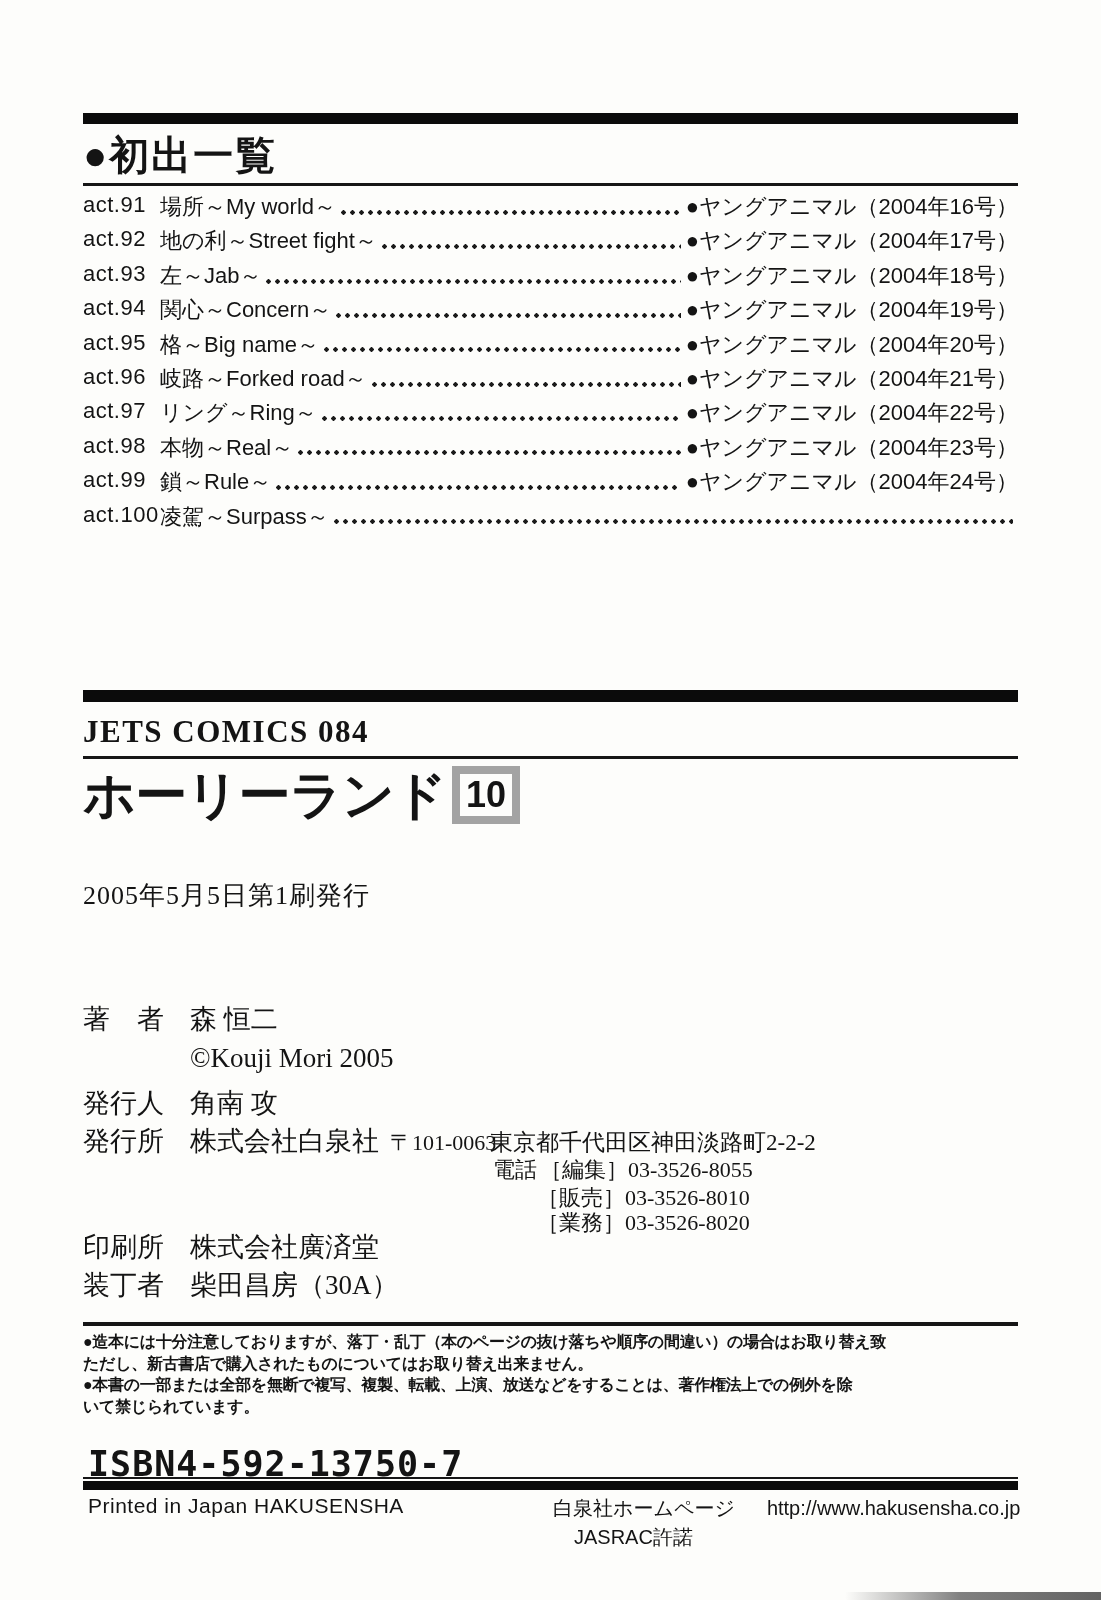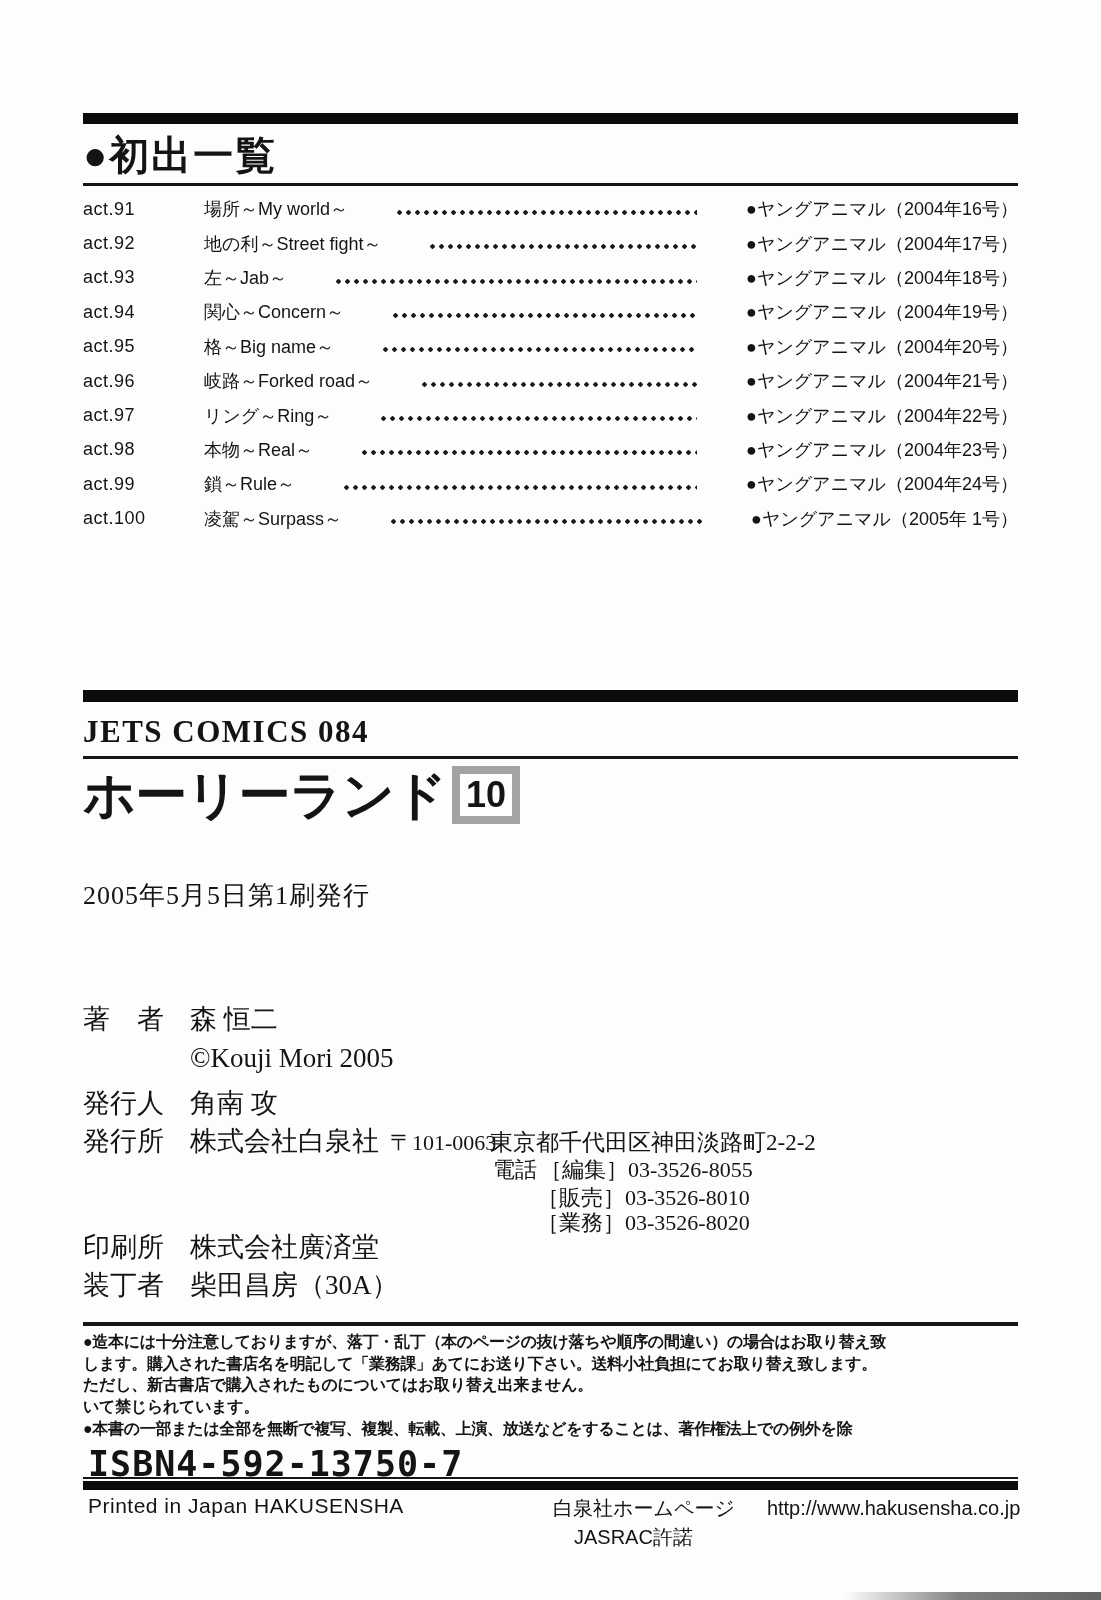--- a/index.html
+++ b/index.html
@@ -12,21 +12,21 @@
   .abs{position:absolute;}
   .content{left:83px;width:935px;}
   .hbar{background:#0b0b0b;}
   .rule{background:#161616;}
 
   
   #bar-top{top:113px;height:11px;}
   #toc-heading{top:128px;font-size:40px;font-weight:bold;letter-spacing:2px;}
   #rule-heading{top:183px;height:3px;}
   #toc{top:192px;}
-  .toc-row{display:flex;align-items:center;height:34.4px;font-size:18px;white-space:nowrap;gap:44px;}
+  .toc-row{display:flex;align-items:flex-start;height:34.4px;font-size:22px;white-space:nowrap;}
   .toc-act{width:77px;flex:0 0 77px;letter-spacing:.5px;}
   .toc-title{flex:0 0 auto;}
   .toc-leader{
     flex:1 1 auto;height:100%;margin:0 5px 0 3px;
     background-image:radial-gradient(circle,#1a1a1a 2px,transparent 2.4px);
     background-size:9px 9px;background-repeat:repeat-x;background-position:0 62%;
   }
   .toc-src{flex:0 0 auto;}
 
   
@@ -138,21 +138,20 @@
   <div class="toc-row">
     <span class="toc-act">act.99</span>
       <span class="toc-title">鎖～Rule～</span>
       <span class="toc-leader"></span>
       <span class="toc-src">●ヤングアニマル（2004年24号）</span>
   </div>
   <div class="toc-row">
     <span class="toc-act">act.100</span>
       <span class="toc-title">凌駕～Surpass～</span>
       <span class="toc-leader"></span>
-      <span class="toc-src">●ヤングアニマル（2005年 1号）</span>
   </div>
 </div>
 
 <div class="abs content hbar" id="bar-mid"></div>
 <div class="abs content" id="jets">JETS COMICS 084</div>
 <div class="abs content rule" id="rule-jets"></div>
 
 <div class="abs content" id="book-title">
   <span>ホーリーランド</span><span id="volume-box">10</span>
 </div>
@@ -181,24 +180,23 @@
 <div class="abs content credit" id="c-printer">
   <span class="lbl">印刷所</span><span>株式会社廣済堂</span>
 </div>
 <div class="abs content credit" id="c-designer">
   <span class="lbl">装丁者</span><span>柴田昌房（30A）</span>
 </div>
 
 <div class="abs content rule" id="rule-notice"></div>
 <div class="abs content" id="notice">
   <div class="notice-line">●造本には十分注意しておりますが、落丁・乱丁（本のページの抜け落ちや順序の間違い）の場合はお取り替え致</div>
-  <div class="notice-line">します。購入された書店名を明記して「業務課」あてにお送り下さい。送料小社負担にてお取り替え致します。</div>
   <div class="notice-line">ただし、新古書店で購入されたものについてはお取り替え出来ません。</div>
+  <div class="notice-line">●本書の一部または全部を無断で複写、複製、転載、上演、放送などをすることは、著作権法上での例外を除</div>
   <div class="notice-line">いて禁じられています。</div>
-  <div class="notice-line">●本書の一部または全部を無断で複写、複製、転載、上演、放送などをすることは、著作権法上での例外を除</div>
 </div>
 
 <div class="abs" id="isbn">ISBN4-592-13750-7</div>
 <div class="abs content rule" id="rule-isbn"></div>
 <div class="abs content hbar" id="bar-bottom"></div>
 
 <div class="abs" id="printed-in">Printed in Japan HAKUSENSHA</div>
 <div class="abs" id="footer-right">
   <div>
     <span>白泉社ホームページ</span><span class="url">http://www.hakusensha.co.jp</span>

